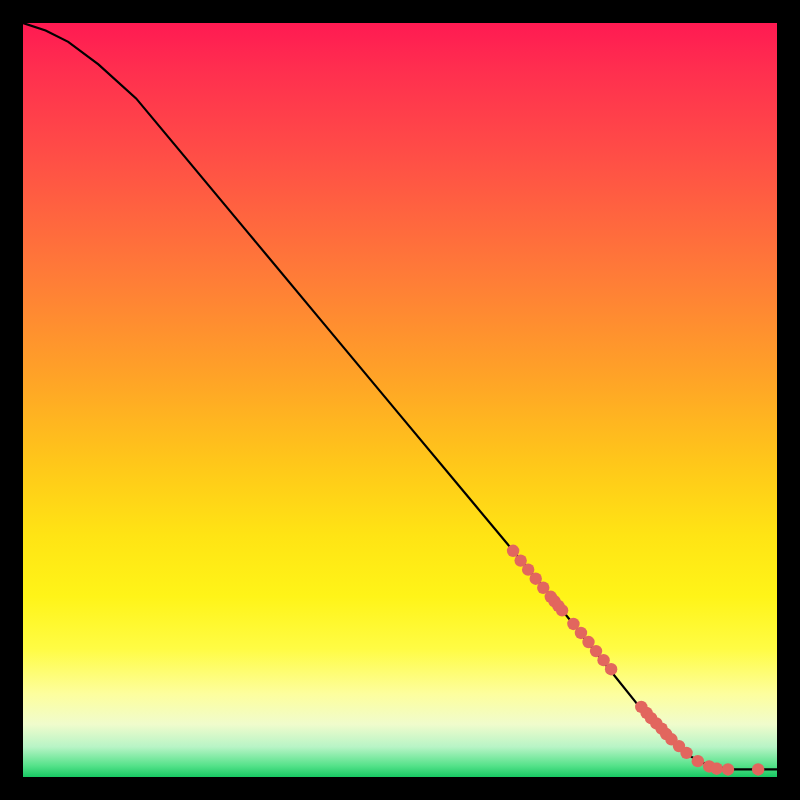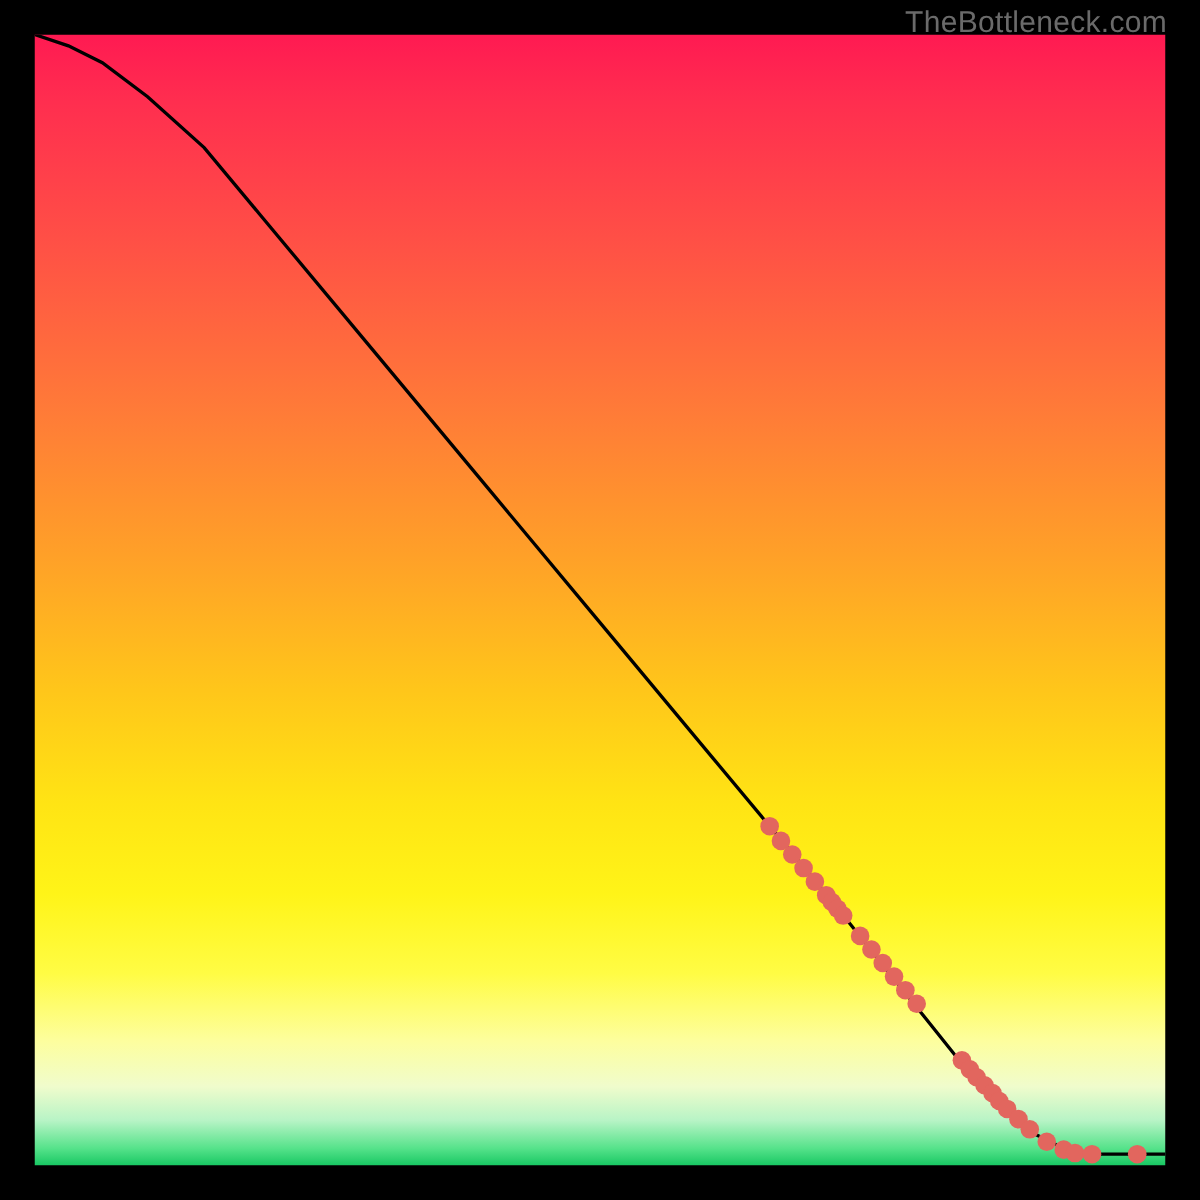--- a/index.html
+++ b/index.html
@@ -56,21 +56,20 @@
     color: #6a6a6a;
     font-size: 20px;
     letter-spacing: 0.2px;
     font-weight: 500;
   }
 </style>
 </head>
 <body>
 
 <div class="stage">
-  <div class="watermark">TheBottleneck.com</div>
   <div class="plot">
     <div class="gradient"></div>
     <svg class="curve" viewBox="0 0 754 754" preserveAspectRatio="none">
       <path id="curve-path" fill="none" stroke="#000" stroke-width="2.2" stroke-linecap="round" d="M0.00 0.00 L22.62 7.54 L45.24 18.85 L75.40 41.47 L113.10 75.40 L150.80 120.64 L226.20 211.12 L301.60 301.60 L377.00 392.08 L452.40 482.56 L527.80 573.04 L588.12 648.44 L618.28 686.14 L640.90 712.53 L663.52 731.38 L686.14 742.69 L708.76 746.46 L731.38 746.46 L754.00 746.46"></path>
       <g id="dots">
           <circle cx="490.10" cy="527.80" r="6.2" fill="#e2665e"></circle>
           <circle cx="497.64" cy="537.60" r="6.2" fill="#e2665e"></circle>
           <circle cx="505.18" cy="546.65" r="6.2" fill="#e2665e"></circle>
           <circle cx="512.72" cy="555.70" r="6.2" fill="#e2665e"></circle>
           <circle cx="520.26" cy="564.75" r="6.2" fill="#e2665e"></circle>

